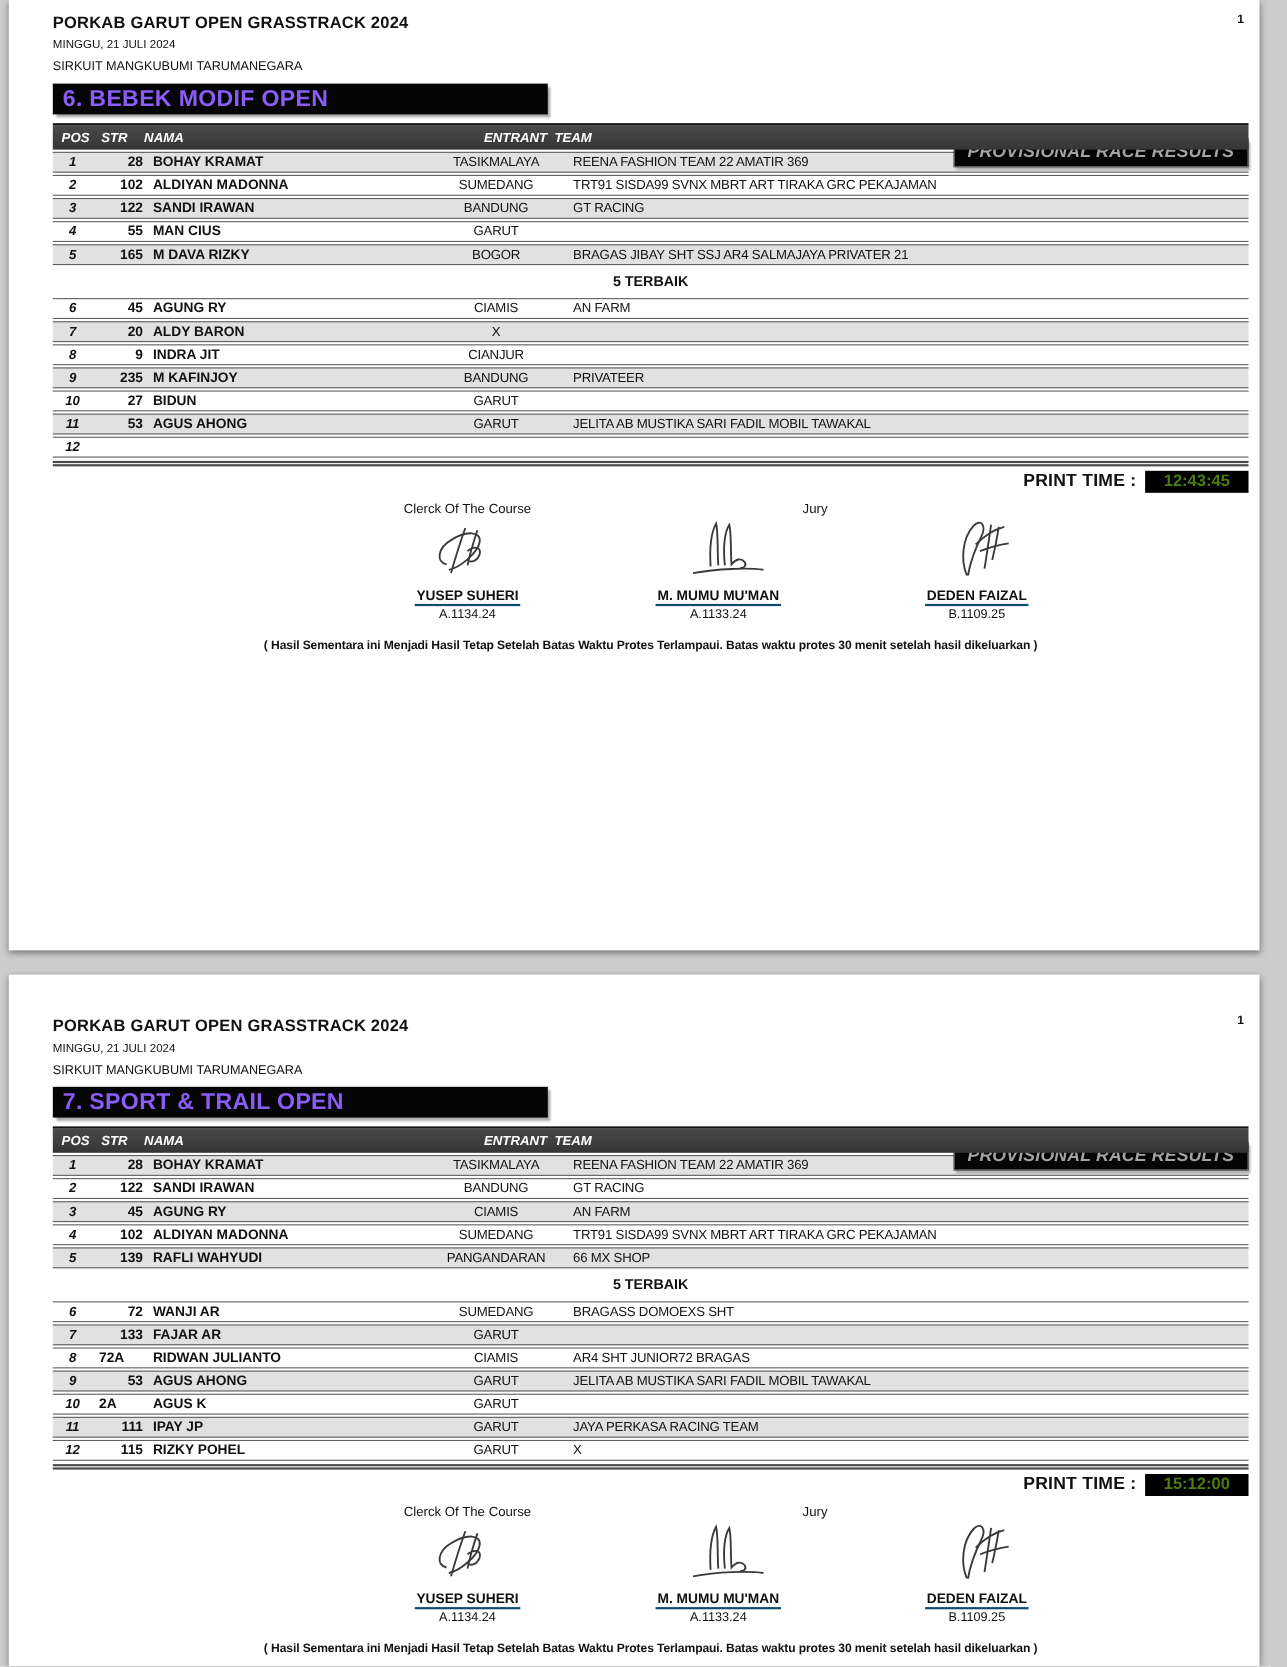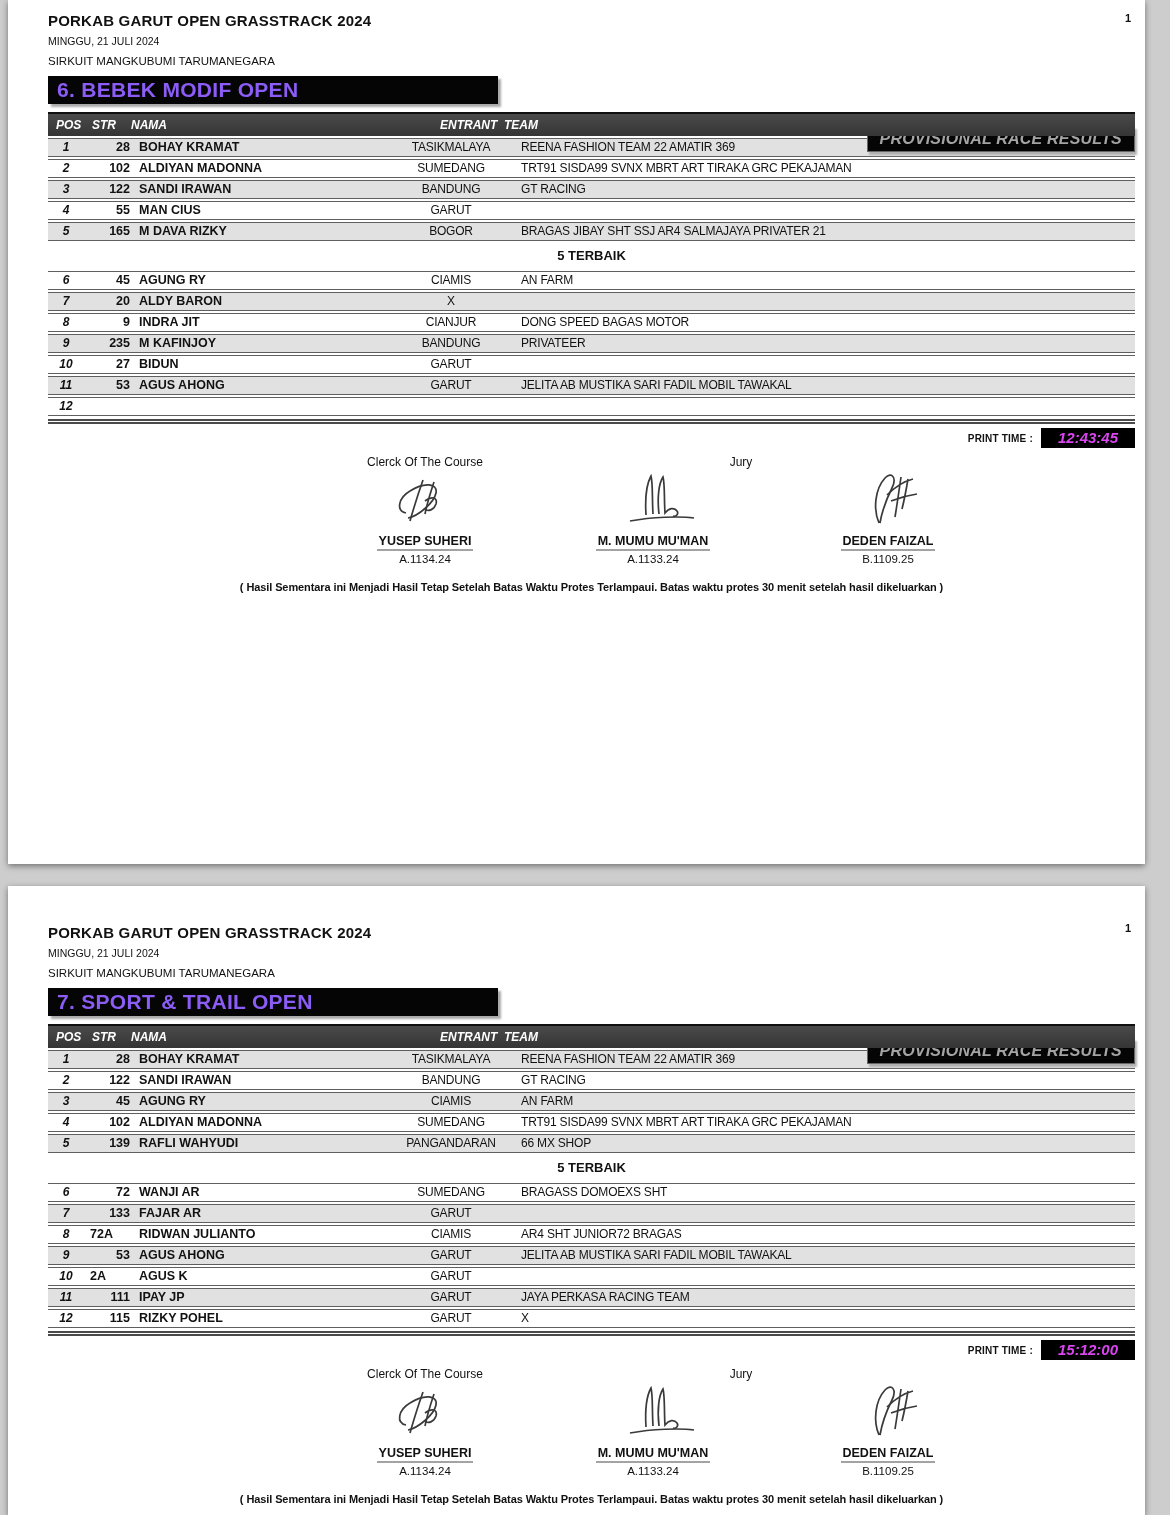--- a/index.html
+++ b/index.html
@@ -35,32 +35,32 @@
   .c-str.alpha{text-align:left;padding-left:6px;box-sizing:border-box;}
   .c-nama{width:250px;padding-left:9px;font-weight:bold;font-size:12.5px;
     white-space:nowrap;overflow:hidden;}
   .c-entrant{width:124px;text-align:center;font-size:12px;letter-spacing:-.2px;white-space:nowrap;}
   .c-team{flex:1;padding-left:8px;font-size:12px;letter-spacing:-.2px;white-space:nowrap;overflow:hidden;}
   .divider{height:28px;display:flex;align-items:center;justify-content:center;
     font-weight:bold;font-size:13px;}
   .table-end{margin-top:3px;height:5px;box-sizing:border-box;
     border-top:2px solid #4a4a4a;border-bottom:2px solid #4a4a4a;}
   .print-row{margin-top:3px;height:22px;display:flex;justify-content:flex-end;align-items:center;}
-  .print-label{font-weight:bold;font-size:10px;letter-spacing:.2px;}
-  .print-badge{margin-left:8px;background:#000;color:#d946ef;font-weight:bold;font-size:15px;
-    min-width:82px;text-align:center;padding:1px 6px 2px;font-style:italic;}
+  .print-label{font-weight:bold;font-size:16px;letter-spacing:.2px;}
+  .print-badge{margin-left:8px;background:#000;color:#4d7c0f;font-weight:bold;font-size:15px;
+    min-width:82px;text-align:center;padding:1px 6px 2px;}
   .sig-block{position:relative;height:118px;margin-top:4px;}
   .sig-label{position:absolute;top:2px;font-size:12px;}
   .clerk-label{left:267px;width:220px;text-align:center;}
   .jury-label{left:633px;width:120px;text-align:center;}
   .sig-col{position:absolute;top:18px;width:220px;text-align:center;}
   .sig-col-1{left:267px;} .sig-col-2{left:495px;} .sig-col-3{left:730px;}
   .sig-svg{height:56px;}
   .sig-name{font-weight:bold;font-size:12.5px;display:inline-block;
-    border-bottom:2px solid #a3a3a3;padding:0 2px 1px;}
+    border-bottom:2px solid #0c4a6e;padding:0 2px 1px;}
   .sig-id{font-size:11.5px;margin-top:2px;}
   .footer-note{margin-top:10px;text-align:center;font-weight:bold;font-size:11px;letter-spacing:-.1px;}
 </style>
 </head>
 <body>
 
 <div class="page page-1">
   <div class="page-num">1</div>
   <div class="doc-title">PORKAB GARUT OPEN GRASSTRACK 2024</div>
   <div class="doc-date">MINGGU, 21 JULI 2024</div>
@@ -129,21 +129,20 @@
         <span class="c-str">20</span>
         <span class="c-nama">ALDY BARON</span>
         <span class="c-entrant">X</span>
         <span class="c-team"></span>
       </div>
       <div class="trow">
         <span class="c-pos">8</span>
         <span class="c-str">9</span>
         <span class="c-nama">INDRA JIT</span>
         <span class="c-entrant">CIANJUR</span>
-        <span class="c-team">DONG SPEED BAGAS MOTOR</span>
       </div>
       <div class="trow stripe">
         <span class="c-pos">9</span>
         <span class="c-str">235</span>
         <span class="c-nama">M KAFINJOY</span>
         <span class="c-entrant">BANDUNG</span>
         <span class="c-team">PRIVATEER</span>
       </div>
       <div class="trow">
         <span class="c-pos">10</span>

